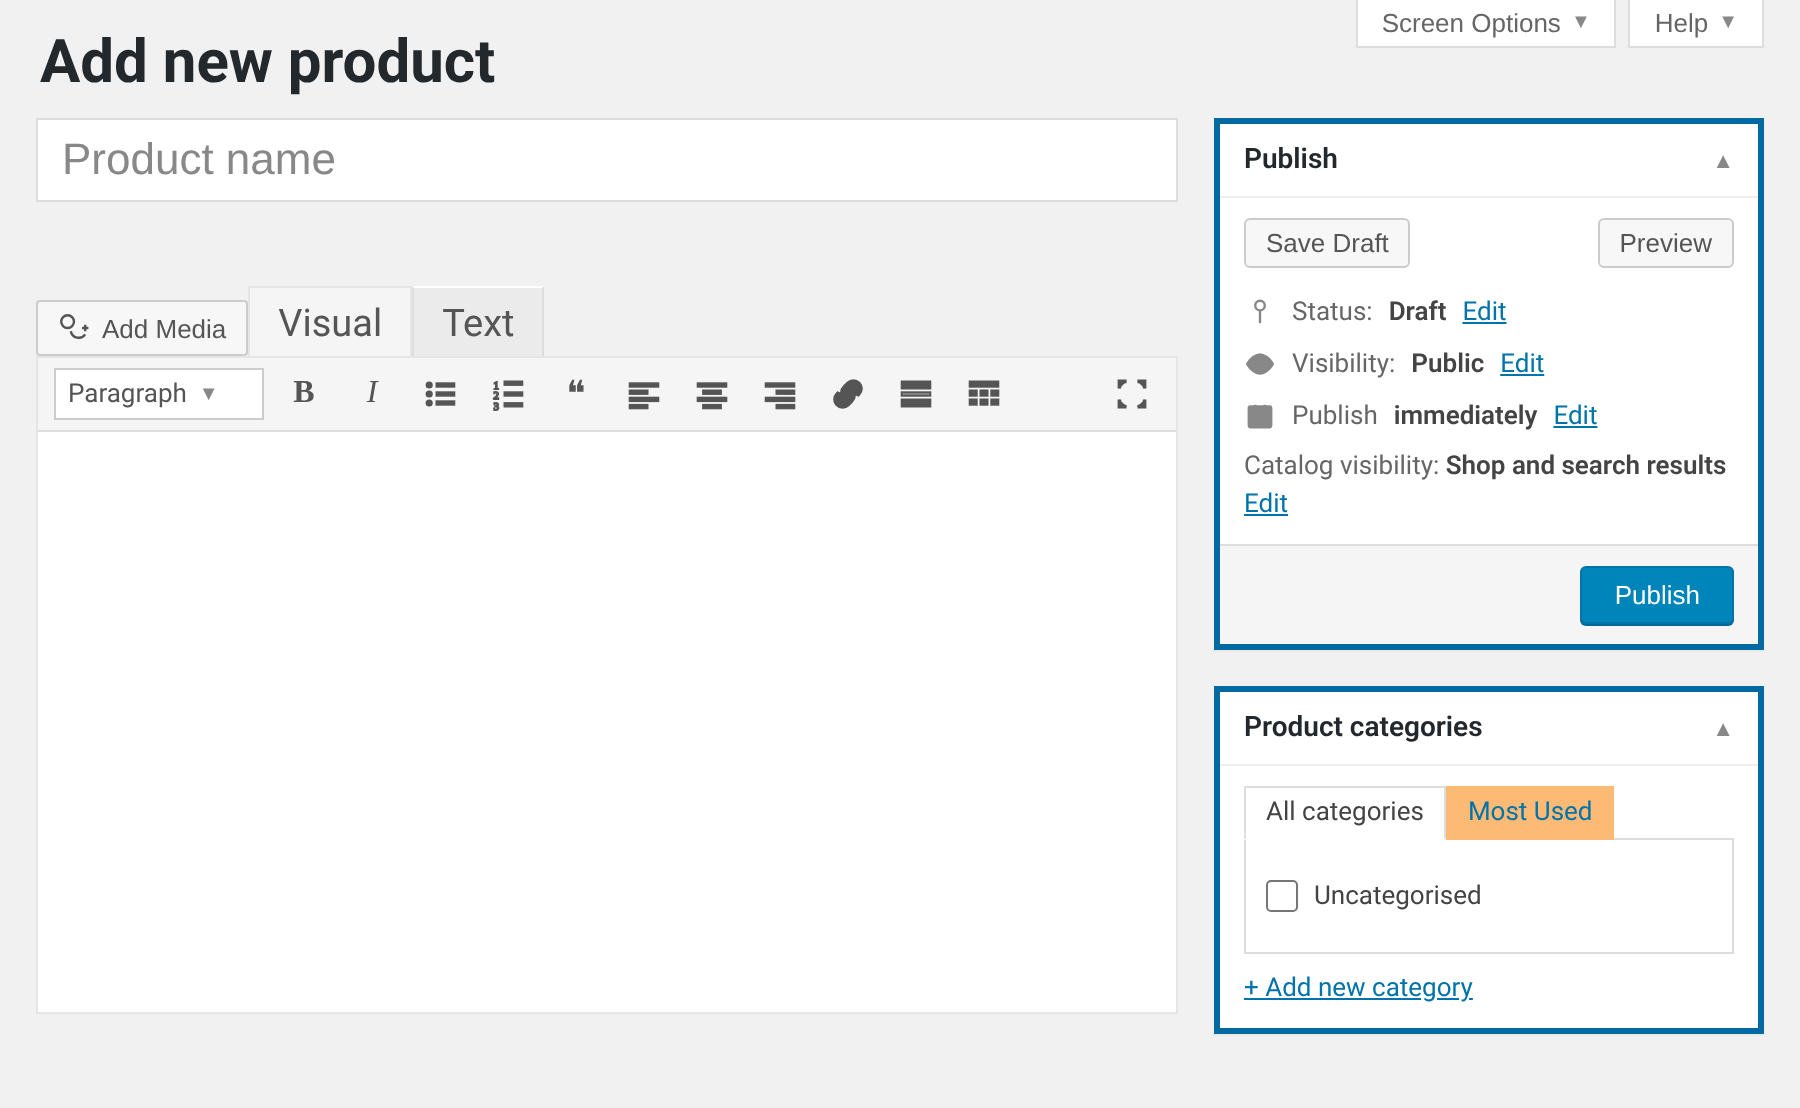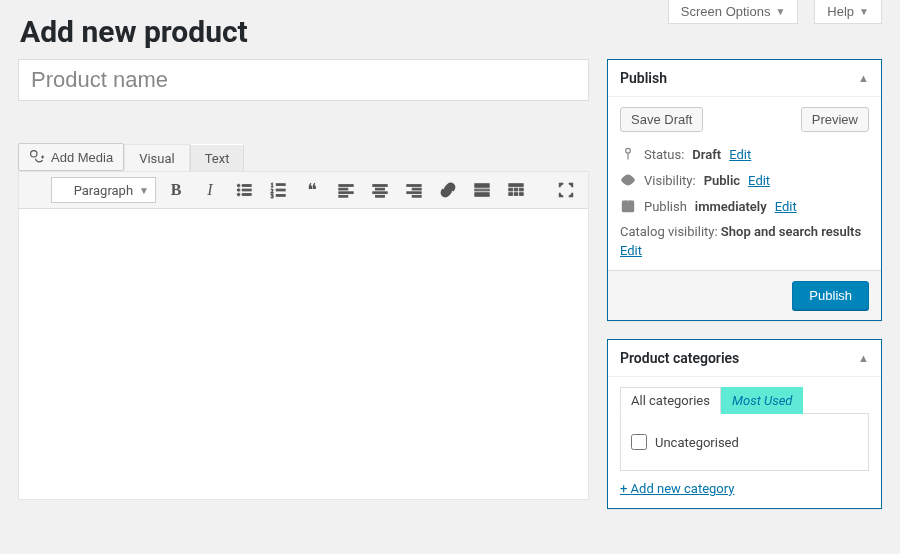--- a/index.html
+++ b/index.html
@@ -8,21 +8,21 @@
     font-size: 13px;
     color: #444;
     background: #f1f1f1;
     width: 900px;
     height: 554px;
     overflow: hidden;
   }
   .top-controls {
     display: flex;
     justify-content: flex-end;
-    gap: 16px;
+    gap: 6px;
     padding: 0 18px 0 0;
     position: absolute;
     top: 0;
     right: 0;
   }
   .screen-option-btn {
     background: #fff;
     border: 1px solid #ddd;
     border-top: none;
     padding: 4px 12px;
@@ -72,21 +72,21 @@
     cursor: pointer;
     display: inline-flex;
     align-items: center;
     gap: 6px;
     border-radius: 2px;
   }
   .media-icon { width: 16px; height: 16px; }
   .editor-tabs { display: flex; }
   .editor-tab {
     padding: 6px 14px 5px;
-    font-size: 13px;
+    font-size: 19px;
     color: #555;
     border: 1px solid #ddd;
     border-top-color: #fff;
     background: #ebebeb;
     cursor: pointer;
     border-bottom: none;
   }
   .editor-tab.active {
     background: #f5f5f5;
     border: 1px solid #e5e5e5;
@@ -108,41 +108,40 @@
   .format-select {
     border: 1px solid #ccc;
     background: #fff;
     font-size: 13px;
     padding: 2px 6px;
     color: #555;
     height: 26px;
     width: 105px;
     display: inline-flex;
     align-items: center;
-    justify-content: flex-end;
+    justify-content: flex-start;
     gap: 6px;
-    margin-left: 24px;
   }
   .tb-btn {
     width: 28px;
     height: 26px;
     display: inline-flex;
     align-items: center;
     justify-content: center;
     color: #555;
     cursor: pointer;
     font-family: Georgia, serif;
   }
   .tb-btn svg { width: 18px; height: 18px; stroke: #555; fill: #555; }
   .editor-area {
     height: 290px;
     background: #fff;
   }
   .postbox {
-    border: 1px solid #0369a1;
+    border: 3px solid #0369a1;
     background: #fff;
     box-shadow: 0 1px 1px rgba(0,0,0,.04);
   }
   .postbox-header {
     padding: 10px 12px;
     display: flex;
     justify-content: space-between;
     align-items: center;
     border-bottom: 1px solid #eee;
   }
@@ -199,21 +198,21 @@
     gap: 0;
     margin-bottom: -1px;
   }
   .cat-tab {
     padding: 5px 10px;
     font-size: 13px;
     border: 1px solid #ddd;
     cursor: pointer;
   }
   .cat-tab.active { background: #fff; border-bottom-color: #fff; color: #444;}
-  .cat-tab.inactive { background: #5eead4; border-color: transparent; color: #0073aa; font-style: italic;}
+  .cat-tab.inactive { background: #fdba74; border-color: transparent; color: #0073aa;}
   .cat-list-box {
     border: 1px solid #ddd;
     padding: 10px;
     height: 58px;
     display: flex;
     align-items: center;
   }
   .cat-item { display: flex; align-items: center; gap: 8px; font-size: 13px; color: #444;}
   .cat-item input { width: 16px; height: 16px;}
   .add-new-cat {

